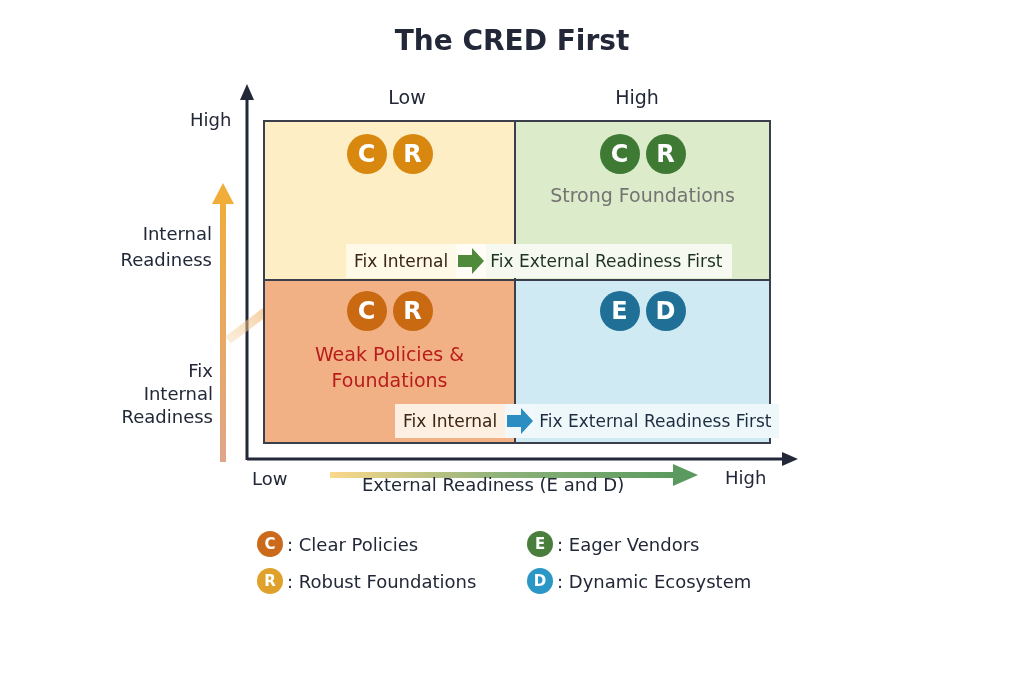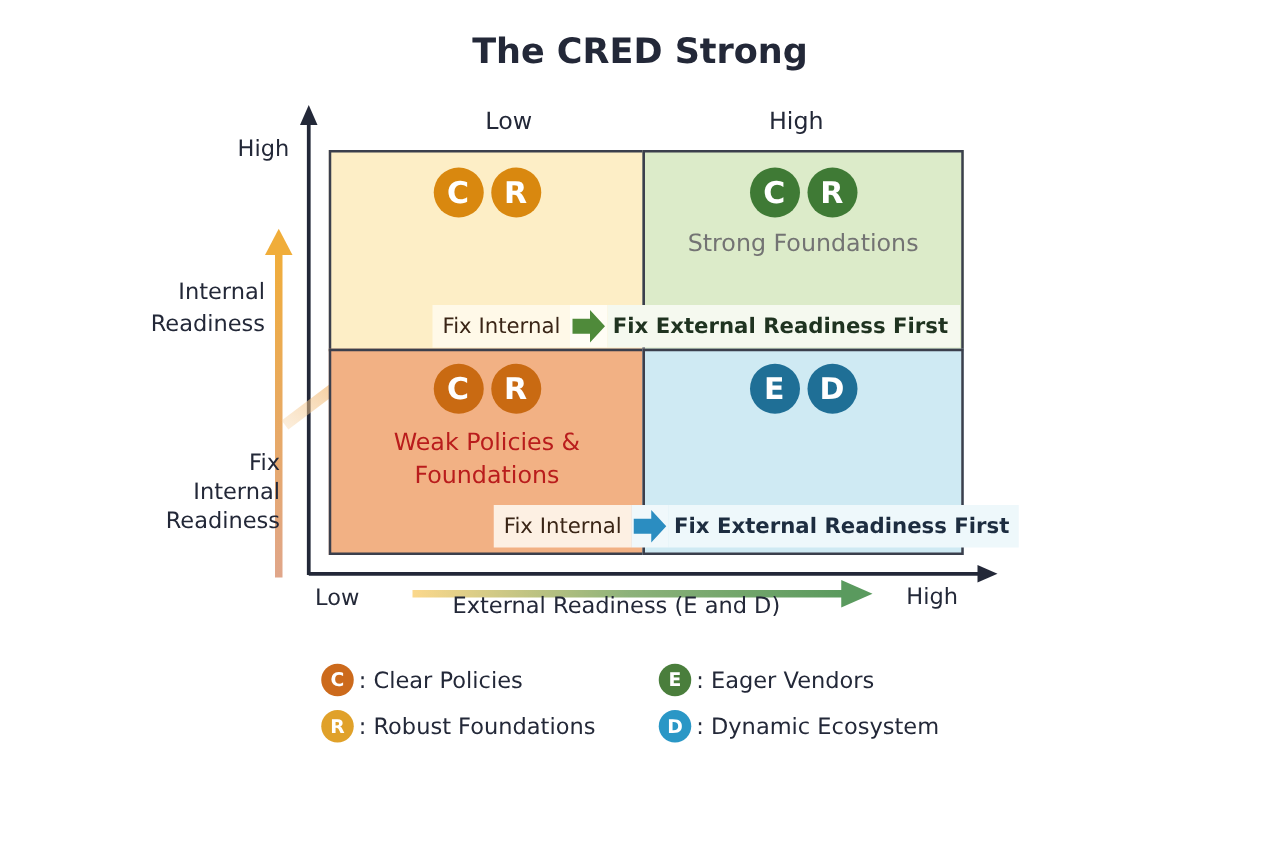--- a/index.html
+++ b/index.html
@@ -13,30 +13,30 @@
   .q-tl { left:263px; top:120px; width:253px; height:161px; background:#fdeec6; }
   .q-tr { left:514px; top:120px; width:257px; height:161px; background:#dcebc9; }
   .q-bl { left:263px; top:279px; width:253px; height:165px; background:#f2b184; }
   .q-br { left:514px; top:279px; width:257px; height:165px; background:#cfeaf3; }
   .badges { position:absolute; left:0; right:0; display:flex; justify-content:center; gap:6px; }
   .badge { width:40px; height:40px; border-radius:50%; color:#fff; font-weight:bold; font-size:24px;
            display:flex; align-items:center; justify-content:center; }
   .qtext { position:absolute; left:0; right:0; text-align:center; font-size:19px; line-height:26px; }
   .fixbar { position:absolute; display:flex; align-items:center; font-size:17px; height:34px; }
   .fixbar .left { padding:0 8px; height:100%; display:flex; align-items:center; }
-  .fixbar .right { padding:0 8px 0 4px; height:100%; display:flex; align-items:center;font-weight:bold; }
+  .fixbar .right { padding:0 8px 0 4px; height:100%; display:flex; align-items:center; }
   .legend-row { position:absolute; display:flex; align-items:center; font-size:18px; color:#232838; }
   .lbadge { width:26px; height:26px; border-radius:50%; color:#fff; font-weight:bold; font-size:15px;
             display:flex; align-items:center; justify-content:center; margin-right:4px; }
   svg.overlay { position:absolute; left:0; top:0; }
 </style>
 </head>
 <body>
 
-<div class="abs title">The CRED Strong</div>
+<div class="abs title">The CRED First</div>
 
 <div class="abs colhdr" style="left:347px;">Low</div>
 <div class="abs colhdr" style="left:577px;">High</div>
 
 <svg class="overlay" width="1024" height="683">
   <defs>
     <linearGradient id="yGrad" x1="0" y1="1" x2="0" y2="0">
       <stop offset="0" stop-color="#e0a68a"></stop>
       <stop offset="1" stop-color="#f0ad3a"></stop>
     </linearGradient>
@@ -65,21 +65,21 @@
 
   <line x1="228" y1="340" x2="326" y2="266" stroke="url(#diagGrad)" stroke-width="9"></line>
   <polygon points="312,253 343,250 333,278" fill="#e88a1e"></polygon>
 </svg>
 
 <div class="abs axis-lbl" style="left:190px; top:109px;">High</div>
 <div class="abs axis-lbl" style="left:100px; top:221px; width:112px; text-align:right; line-height:26px;">
   <div>Internal</div>
   <div>Readiness</div>
 </div>
-<div class="abs axis-lbl" style="left:102px; top:359px; width:122px; text-align:right; line-height:23px;">
+<div class="abs axis-lbl" style="left:91px; top:359px; width:122px; text-align:right; line-height:23px;">
   <div>Fix</div>
   <div>Internal</div>
   <div>Readiness</div>
 </div>
 
 <div class="quad q-tl">
   <div class="badges" style="top:12px;">
     <div class="badge" style="background:#d9880f;">C</div>
     <div class="badge" style="background:#d9880f;">R</div>
   </div>

